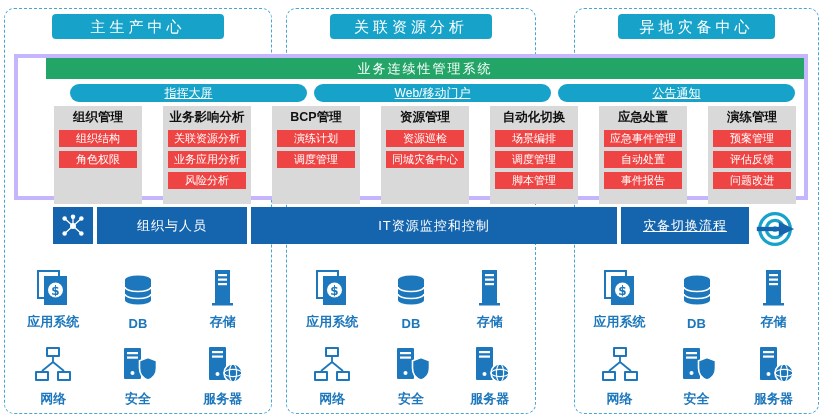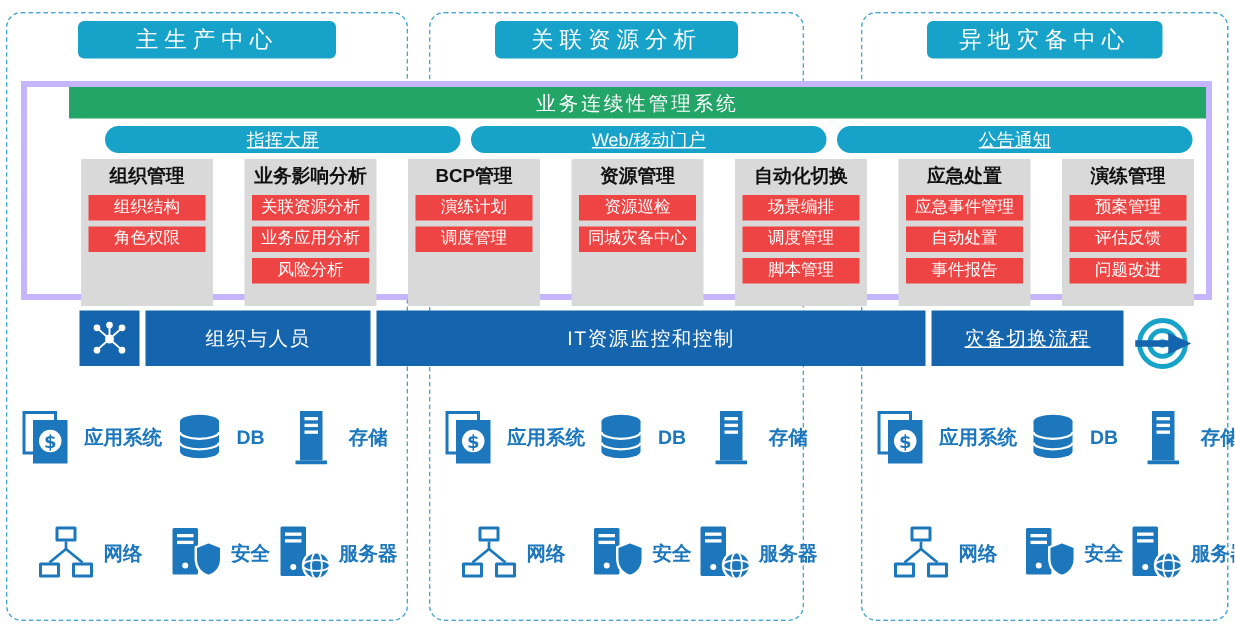--- a/index.html
+++ b/index.html
@@ -14,21 +14,21 @@
   .col1 { left:4px;   width:268px; }
   .col2 { left:286px; width:250px; }
   .col3 { left:574px; width:245px; }
 
   .center-header { margin:5px auto 0; width:65%; height:25px; background:#17A3C9;
                    border-radius:4px; color:#fff; font-size:15px; letter-spacing:4px;
                    text-align:center; line-height:25px; }
 
   .infra-grid { position:absolute; left:6px; right:6px; top:244px; bottom:5px;
                 display:grid; grid-template-columns:repeat(3,1fr); grid-template-rows:1fr 1fr; }
-  .infra-item { display:flex; flex-direction:row; align-items:center; justify-content:center; gap:5px; }
+  .infra-item { display:flex; flex-direction:column; align-items:center; justify-content:flex-end; gap:5px; }
   .infra-icon { width:40px; height:40px; display:block; }
   .infra-label { font-size:13px; font-weight:bold; color:#1C77BC; white-space:nowrap; }
 
   
   .system-box { position:absolute; left:14px; top:54px; width:794px; height:146px;
                 background:#fff; border:4px solid #c4b5fd; z-index:2;padding-left:28px; }
   .system-header { height:21px; background:#22A567; color:#fff; text-align:center;
                    font-size:13px; line-height:21px; letter-spacing:2px; }
 
   .portal-row { display:flex; gap:7px; padding:5px 9px 0 24px; }

